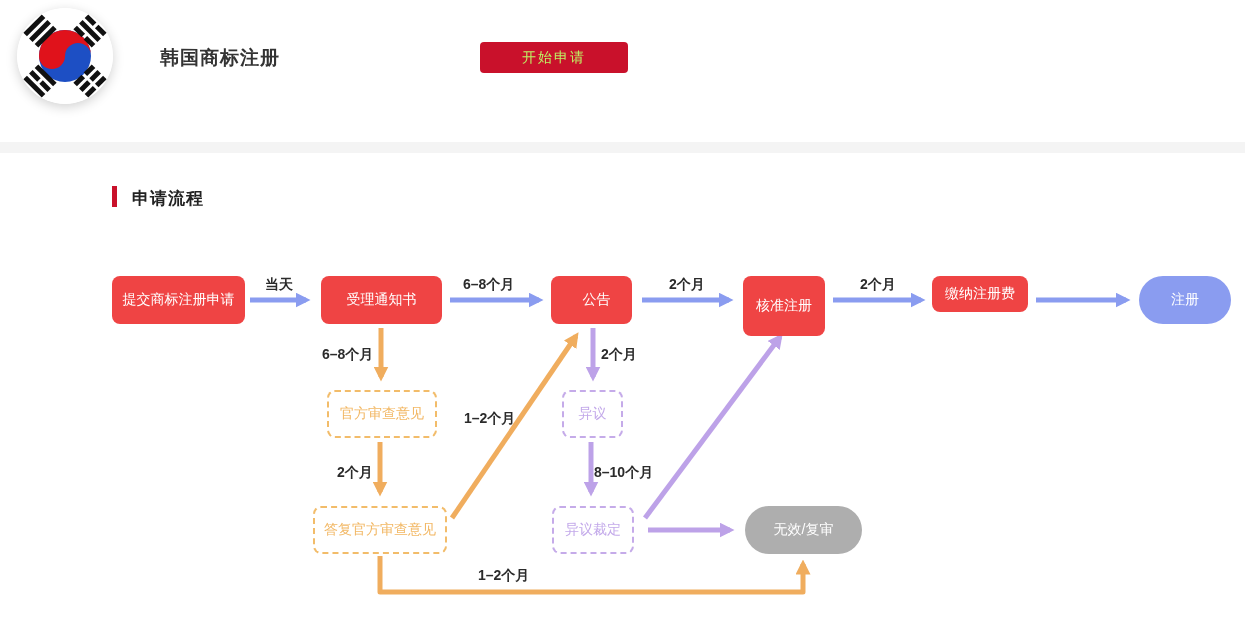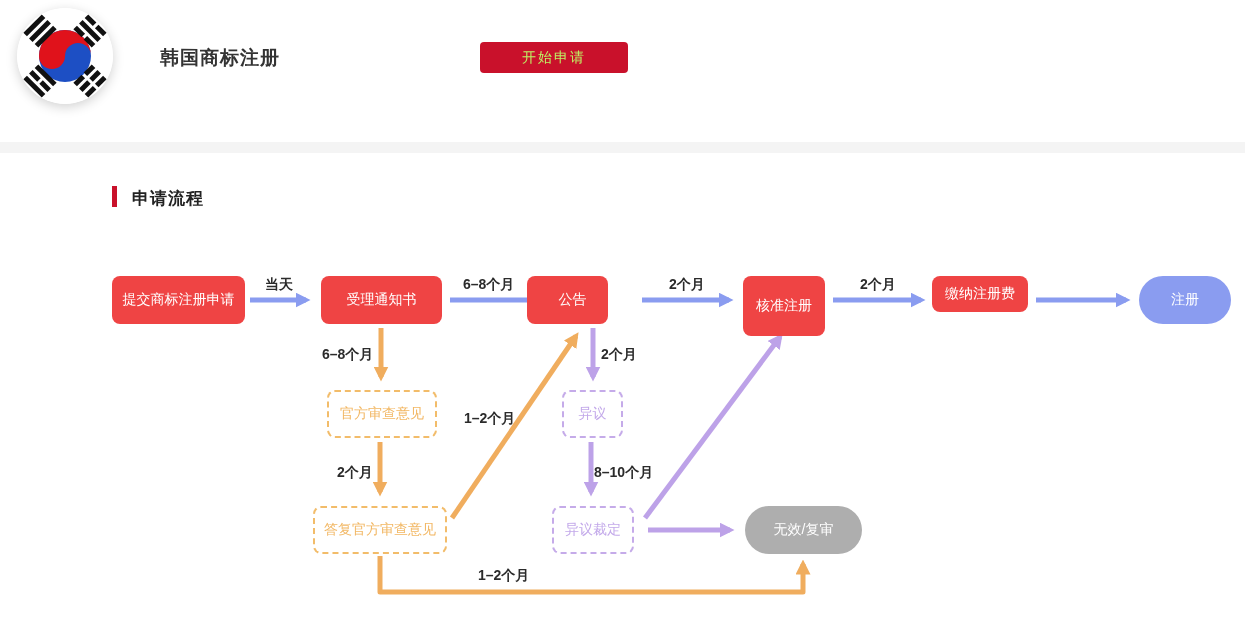--- a/index.html
+++ b/index.html
@@ -108,21 +108,21 @@
     <g stroke="#bda2e8" stroke-width="5" fill="none">
       <line x1="593" y1="328" x2="593" y2="377" marker-end="url(#mp)"></line>
       <line x1="591" y1="442" x2="591" y2="492" marker-end="url(#mp)"></line>
       <line x1="648" y1="530" x2="730" y2="530" marker-end="url(#mp)"></line>
       <line x1="645" y1="518" x2="780" y2="337" marker-end="url(#mp)"></line>
     </g>
   </svg>
 
   <div class="node solid-blue" style="left:112px;top:276px;width:133px;height:48px;">提交商标注册申请</div>
   <div class="node solid-blue" style="left:321px;top:276px;width:121px;height:48px;">受理通知书</div>
-  <div class="node solid-blue" style="left:527px;top:276px;width:81px;height:48px;padding-left:10px;">公告</div>
+  <div class="node solid-blue" style="left:551px;top:276px;width:81px;height:48px;padding-left:10px;">公告</div>
   <div class="node solid-blue" style="left:743px;top:276px;width:82px;height:60px;">核准注册</div>
   <div class="node solid-blue" style="left:932px;top:276px;width:96px;height:36px;font-family:Liberation Serif, serif;">缴纳注册费</div>
   <div class="node solid-blue-pill" style="left:1139px;top:276px;width:92px;height:48px;">注册</div>
   <div class="node dashed-orange" style="left:327px;top:390px;width:110px;height:48px;">官方审查意见</div>
   <div class="node dashed-orange" style="left:313px;top:506px;width:134px;height:48px;">答复官方审查意见</div>
   <div class="node dashed-purple" style="left:562px;top:390px;width:61px;height:48px;">异议</div>
   <div class="node dashed-purple" style="left:552px;top:506px;width:82px;height:48px;">异议裁定</div>
   <div class="node gray-pill" style="left:745px;top:506px;width:117px;height:48px;">无效/复审</div>
 
   <div class="edge-label" style="left:265px;top:276px;">当天</div>

